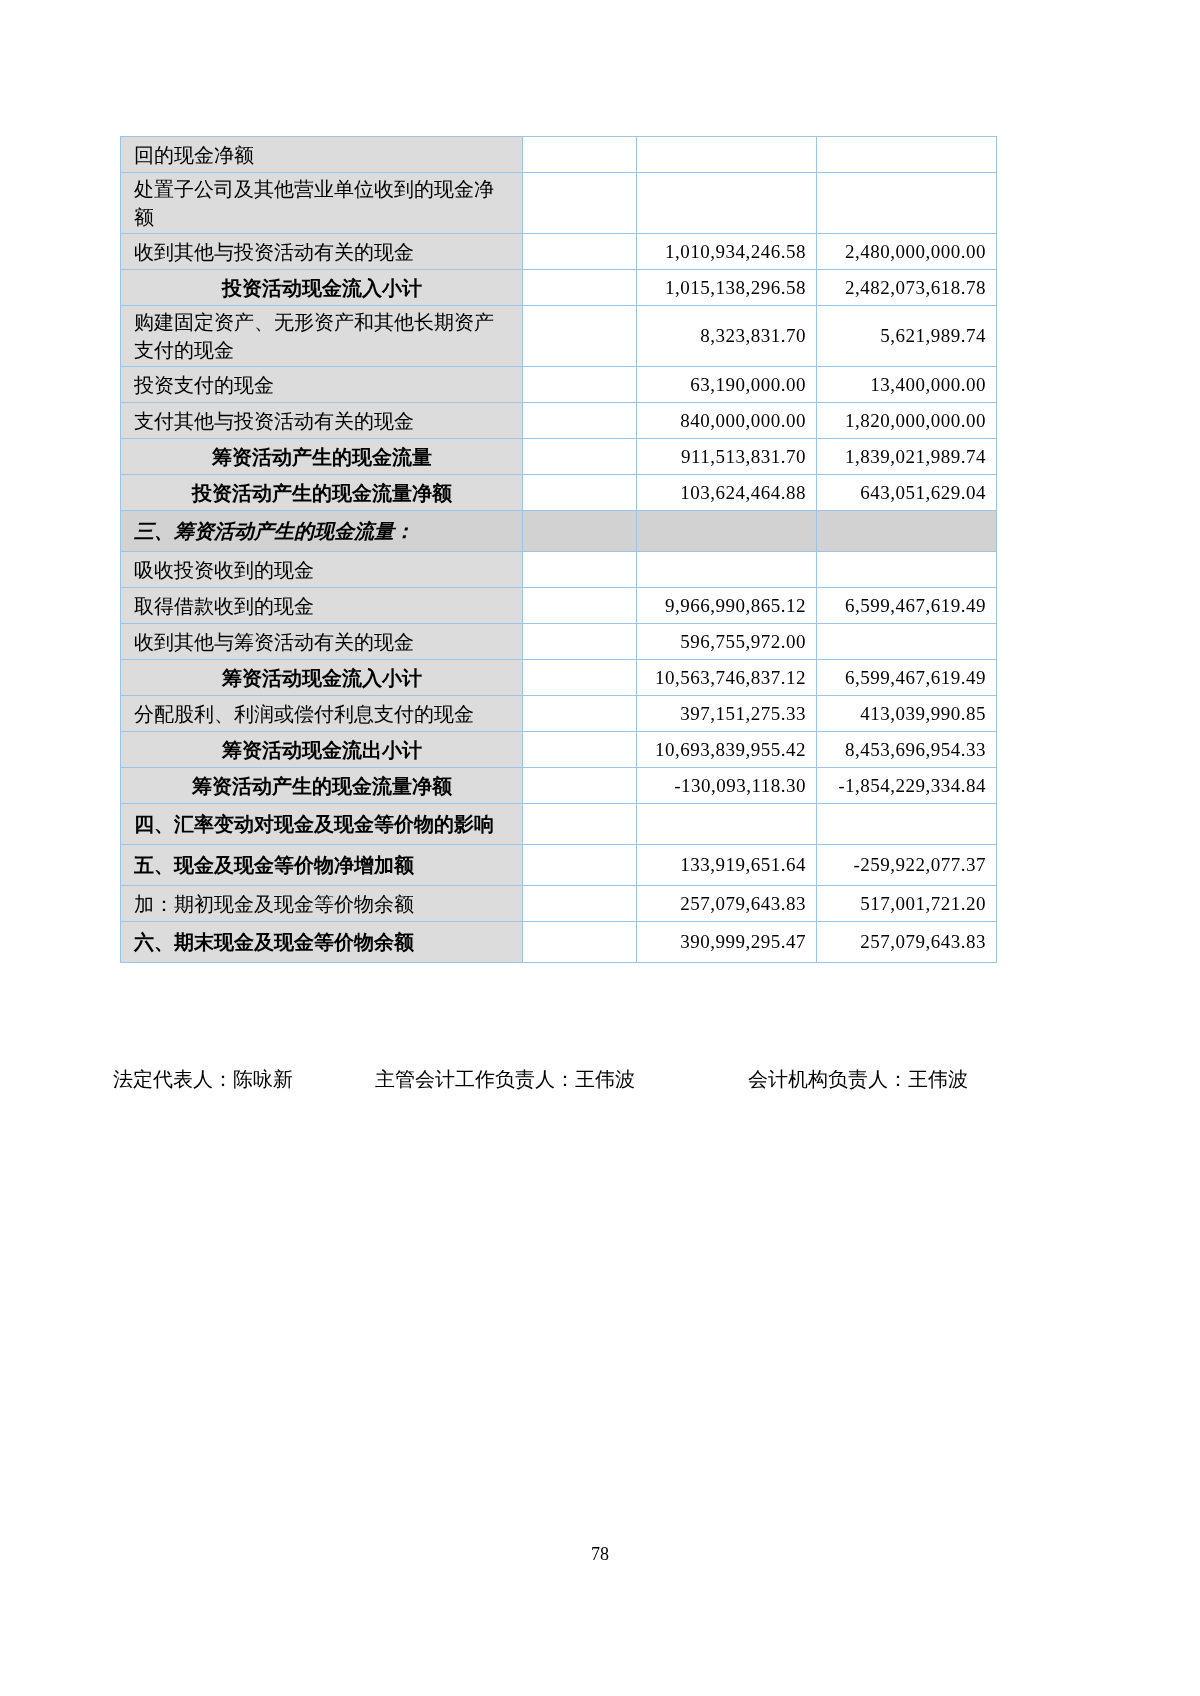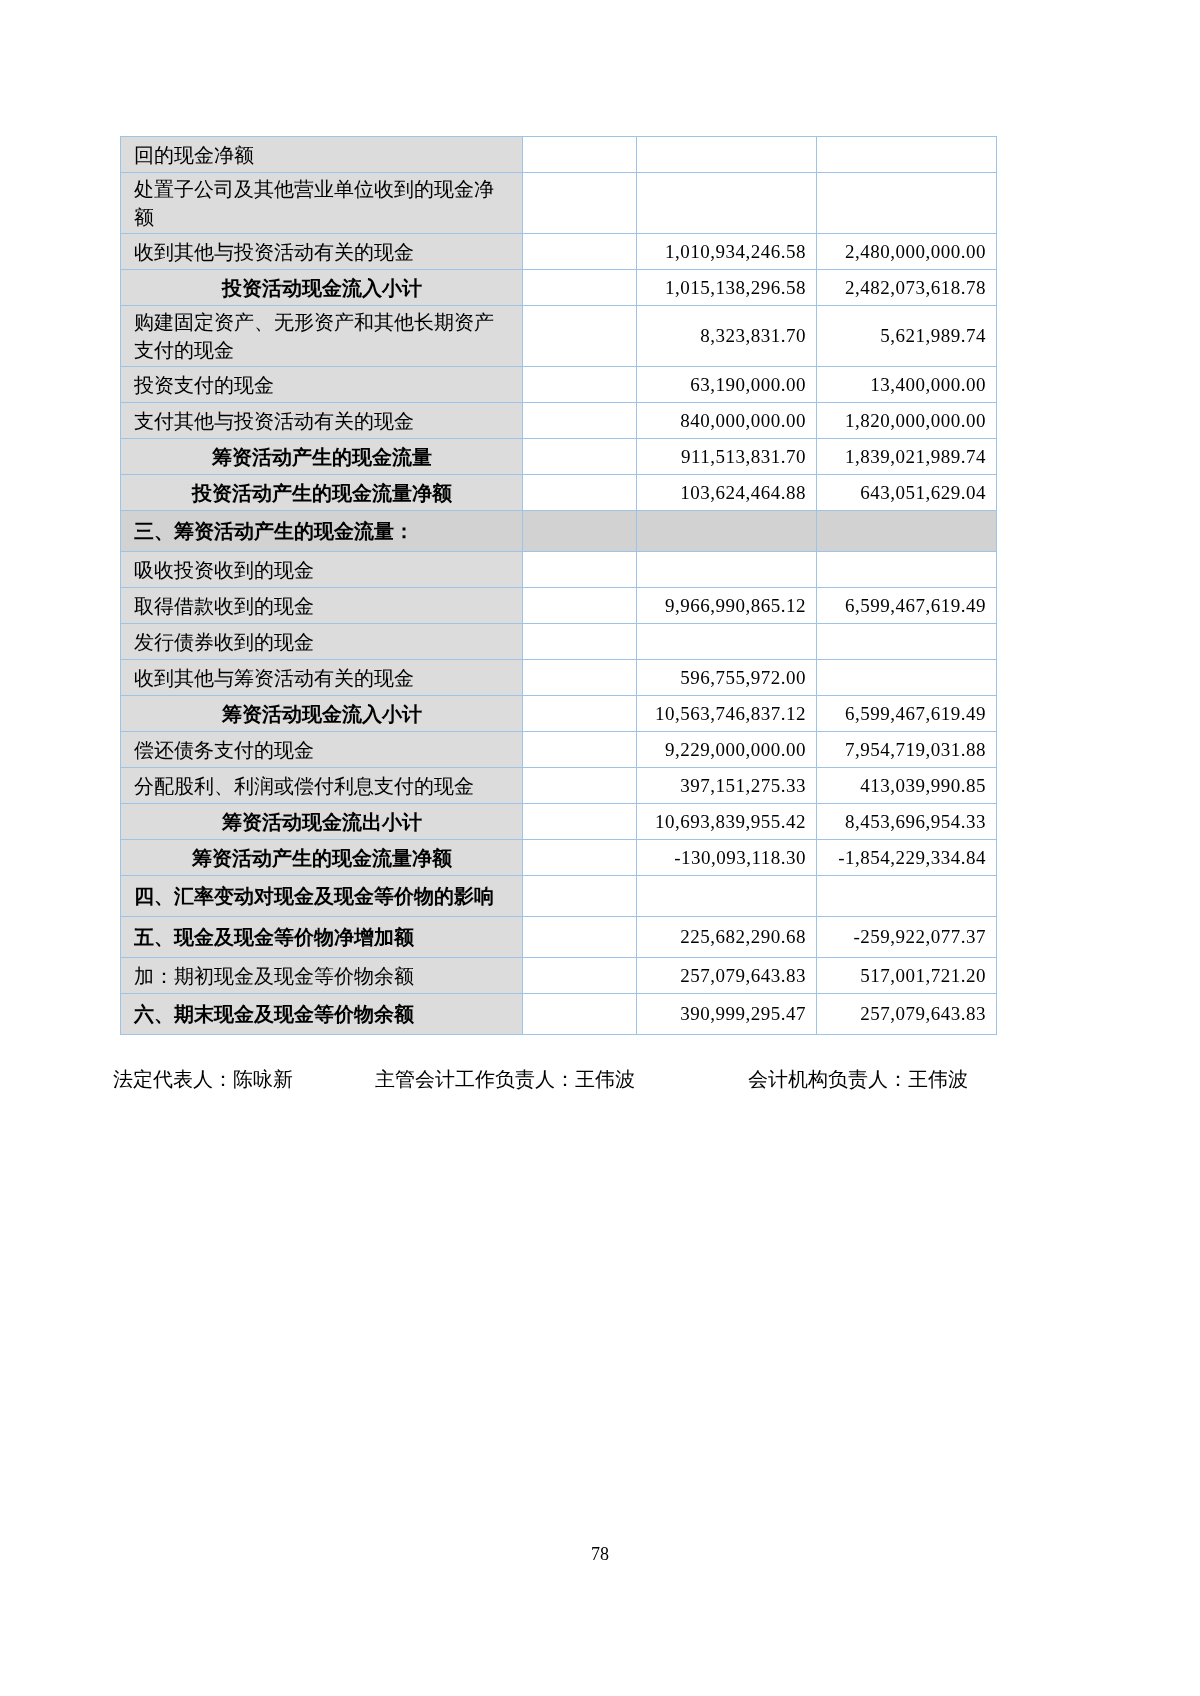--- a/index.html
+++ b/index.html
@@ -37,21 +37,21 @@
     background:#fff;
     text-align:right;
     padding:2px 10px 2px 4px;
     font-size:19px;
     letter-spacing:0.5px;
     white-space:nowrap;
   }
   tr.row-subtotal td.label{text-align:center;font-weight:bold;padding-left:4px;padding-right:3px;}
   tr.row-heading td.label{font-weight:bold;}
   tr.row-heading td.cell{height:36px;}
-  tr.row-section td.cell{background:var(--section-bg,#D2D2D2);height:36px;}
+  tr.row-section td.cell{background:var(--section-bg,#D2D2D2);height:36px;font-style:italic;}
   tr.row-section td.label{font-weight:bold;}
 
   .footer-line{
     position:absolute;left:0;top:1066px;width:1200px;height:28px;
     font-size:20px;
     padding-left:24px;
   }
   .footer-line .seg{position:absolute;white-space:nowrap;}
   .seg.legal{left:113px;}
   .seg.chief{left:375px;}
@@ -141,44 +141,32 @@
           <td class="cell num"></td>
           <td class="cell num"></td>
         </tr>
         <tr class="row-item">
           <td class="cell label">取得借款收到的现金</td>
           <td class="cell note"></td>
           <td class="cell num">9,966,990,865.12</td>
           <td class="cell num">6,599,467,619.49</td>
         </tr>
         <tr class="row-item">
-          <td class="cell label">发行债券收到的现金</td>
-          <td class="cell note"></td>
-          <td class="cell num"></td>
-          <td class="cell num"></td>
-        </tr>
-        <tr class="row-item">
           <td class="cell label">收到其他与筹资活动有关的现金</td>
           <td class="cell note"></td>
           <td class="cell num">596,755,972.00</td>
           <td class="cell num"></td>
         </tr>
         <tr class="row-subtotal">
           <td class="cell label">筹资活动现金流入小计</td>
           <td class="cell note"></td>
           <td class="cell num">10,563,746,837.12</td>
           <td class="cell num">6,599,467,619.49</td>
         </tr>
         <tr class="row-item">
-          <td class="cell label">偿还债务支付的现金</td>
-          <td class="cell note"></td>
-          <td class="cell num">9,229,000,000.00</td>
-          <td class="cell num">7,954,719,031.88</td>
-        </tr>
-        <tr class="row-item">
           <td class="cell label">分配股利、利润或偿付利息支付的现金</td>
           <td class="cell note"></td>
           <td class="cell num">397,151,275.33</td>
           <td class="cell num">413,039,990.85</td>
         </tr>
         <tr class="row-subtotal">
           <td class="cell label">筹资活动现金流出小计</td>
           <td class="cell note"></td>
           <td class="cell num">10,693,839,955.42</td>
           <td class="cell num">8,453,696,954.33</td>
@@ -191,21 +179,21 @@
         </tr>
         <tr class="row-heading">
           <td class="cell label">四、汇率变动对现金及现金等价物的影响</td>
           <td class="cell note"></td>
           <td class="cell num"></td>
           <td class="cell num"></td>
         </tr>
         <tr class="row-heading">
           <td class="cell label">五、现金及现金等价物净增加额</td>
           <td class="cell note"></td>
-          <td class="cell num">225,682,290.68</td>
+          <td class="cell num">133,919,651.64</td>
           <td class="cell num">-259,922,077.37</td>
         </tr>
         <tr class="row-item">
           <td class="cell label">加：期初现金及现金等价物余额</td>
           <td class="cell note"></td>
           <td class="cell num">257,079,643.83</td>
           <td class="cell num">517,001,721.20</td>
         </tr>
         <tr class="row-heading">
           <td class="cell label">六、期末现金及现金等价物余额</td>

